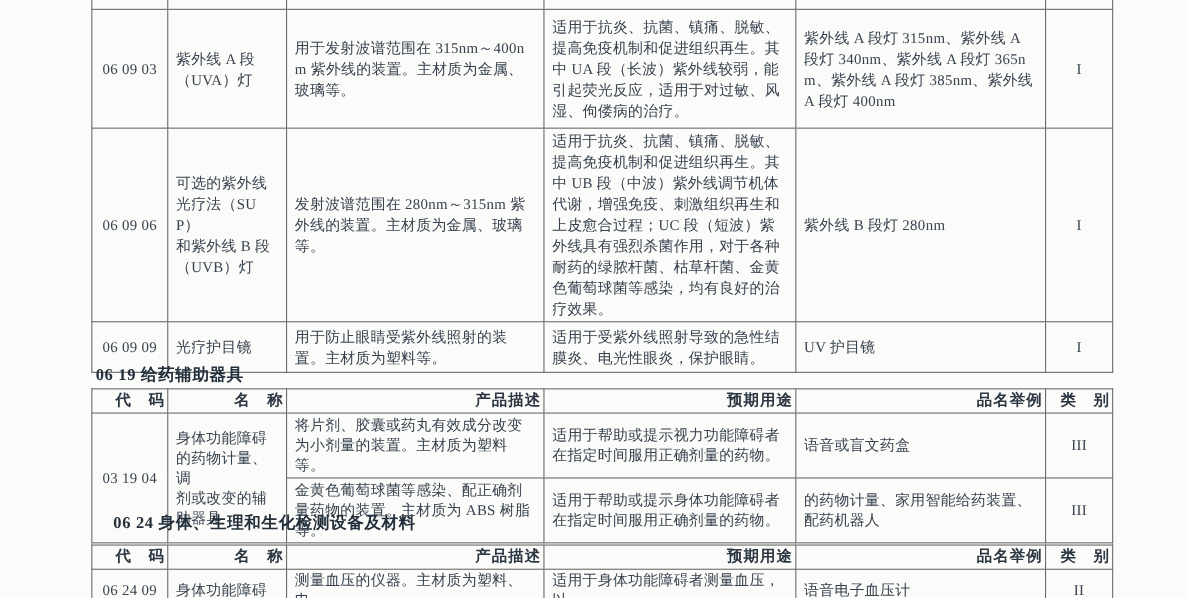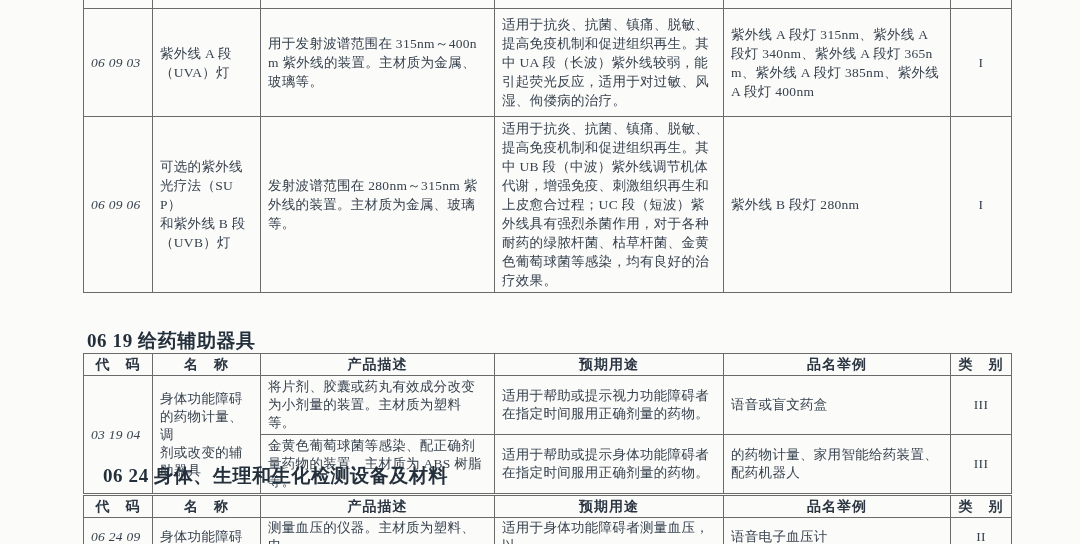--- a/index.html
+++ b/index.html
@@ -16,35 +16,35 @@
   table.grid td, table.grid th{
     border:1px solid #6b6b6b;
     padding:2px 7px;
     font-size:13.5px;
     line-height:19px;
     vertical-align:middle;
     word-break:break-all;
     letter-spacing:0.3px;
   }
   table.grid th{
-    font-weight:bold;text-align:center;
+    font-weight:bold;text-align:right;
     font-size:14px;line-height:17px;
     padding:1px 2px;height:19px;
     color:#2b3642;letter-spacing:1px;
   }
   table.compact td{line-height:18px;}
-  .c-code{white-space:nowrap;padding:2px 1px;font-style:italic;}
+  .c-code{text-align:center;white-space:nowrap;padding:2px 1px;}
   .c-class{text-align:center;font-size:14px;letter-spacing:1px;}
   .c-name{white-space:pre-line;padding:2px 6px;}
   tr.stub td{height:8px;padding:0;border-top:none;}
   tr.h103 td{height:103px;} tr.h158 td{height:158px;} tr.h41 td{height:41px;}
   tr.h46 td{height:46px;}  tr.h38 td{height:38px;}  tr.h23 td{height:23px;padding:1px 7px;}
   .section-title{
     position:absolute;left:87px;
-    font-weight:bold;font-size:19px;line-height:16px;
+    font-weight:bold;font-size:15px;line-height:16px;
     color:#232f3b;letter-spacing:0.6px;white-space:nowrap;
   }
   #t1{left:83px;top:0;width:928px;}
   #h-0619{top:333px;}
   #t2{left:83px;top:353px;width:928px;}
   #h-0624{top:468px;margin-left:16px;}
   #t3{left:83px;top:495px;width:928px;}
 </style>
 </head>
 <body>
@@ -80,20 +80,28 @@
     </tr>
     <tr class="h158">
       <td class="c-code">06 09 06</td>
       <td class="c-name">可选的紫外线
 光疗法（SUP）
 和紫外线 B 段
 （UVB）灯</td>
       <td>发射波谱范围在 280nm～315nm 紫外线的装置。主材质为金属、玻璃等。</td>
       <td>适用于抗炎、抗菌、镇痛、脱敏、提高免疫机制和促进组织再生。其中 UB 段（中波）紫外线调节机体代谢，增强免疫、刺激组织再生和上皮愈合过程；UC 段（短波）紫外线具有强烈杀菌作用，对于各种耐药的绿脓杆菌、枯草杆菌、金黄色葡萄球菌等感染，均有良好的治疗效果。</td>
       <td>紫外线 B 段灯 280nm</td>
+      <td class="c-class">I</td>
+    </tr>
+    <tr class="h41">
+      <td class="c-code">06 09 09</td>
+      <td class="c-name">光疗护目镜</td>
+      <td>用于防止眼睛受紫外线照射的装置。主材质为塑料等。</td>
+      <td>适用于受紫外线照射导致的急性结膜炎、电光性眼炎，保护眼睛。</td>
+      <td>UV 护目镜</td>
       <td class="c-class">I</td>
     </tr>
   </tbody>
     </table>
 
   <div class="section-title" id="h-0619">06 19 给药辅助器具</div>
 
   <table class="grid compact" id="t2">
     <colgroup>
       <col style="width:69px">

